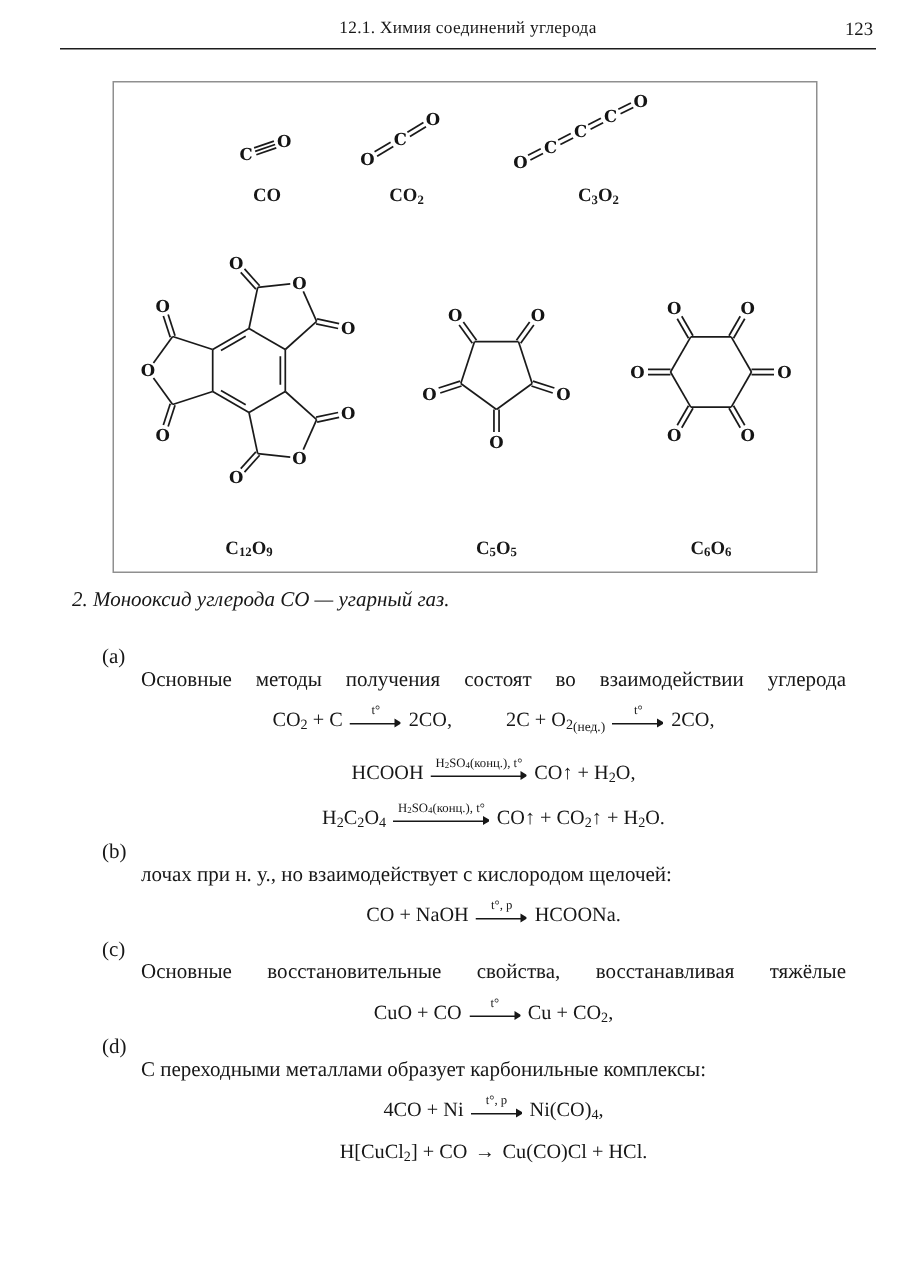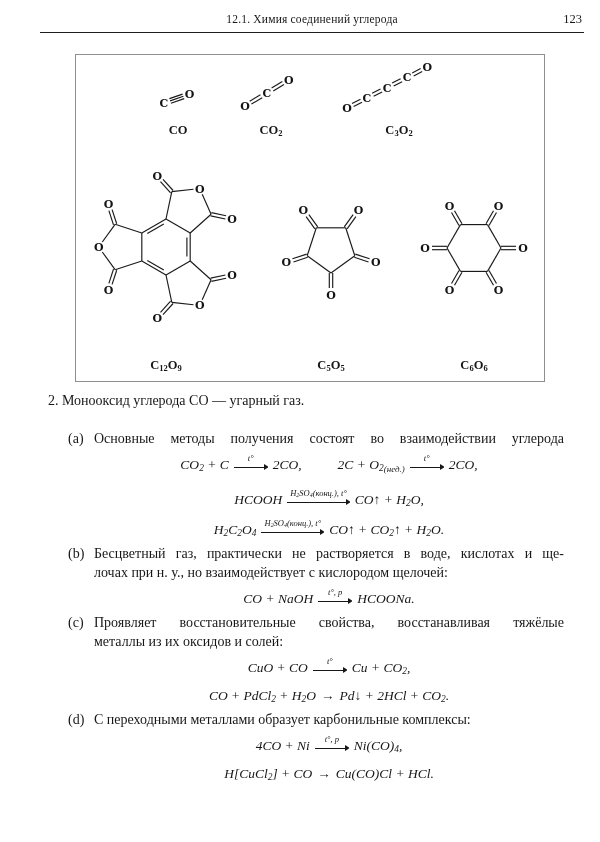--- a/index.html
+++ b/index.html
@@ -15,29 +15,29 @@
   
   .figure{position:absolute;left:75px;top:54px;width:468px;height:326px;border:1px solid #8f8f8f;background:#fff;}
   .mol{position:absolute;}
   .mol svg line{stroke:#1a1a1a;stroke-width:1.15;}
   .mol svg text{font-family:"DejaVu Serif","Liberation Serif",serif;font-size:11px;font-weight:bold;fill:#141414;}
   .mol-label{position:absolute;width:80px;text-align:center;font-weight:bold;font-size:12.5px;}
   .mol-label sub{font-size:68%;}
 
   
   .body{position:absolute;left:48px;top:391px;width:516px;font-size:14px;line-height:19px;}
-  .item-head{margin-bottom:19px;}
+  .item-head{margin-bottom:19px;font-style:italic;}
   .subitem{display:flex;padding-left:20px;margin-top:1px;}
   .marker{width:26px;flex:none;}
   .sub-body{flex:1;min-width:0;}
-  .tl{white-space:nowrap;}
+  .tl{white-space:nowrap;margin-top:15px;}
   .tl.fill{white-space:normal;text-align:justify;text-align-last:justify;}
 
   
-  .eq-row{text-align:center;padding:5px 0 4px;font-size:13.5px;font-style:italic;}
+  .eq-row{text-align:center;padding:5px 0 4px;font-size:13.5px;}
   .eq{white-space:nowrap;}
   .eq-gap{display:inline-block;width:36px;}
   .eq-note{font-size:9px;vertical-align:-3px;}
   sub{font-size:70%;line-height:0;vertical-align:-0.22em;}
   .arr{margin:0 5px;}
   .rxn{display:inline-block;overflow:hidden;vertical-align:-2px;margin:0 5px;}
   .rxn-cond{display:block;text-align:center;font-size:8.5px;line-height:10px;padding:0 3px;white-space:nowrap;}
   .rxn-arrow{display:block;position:relative;height:8px;min-width:34px;}
   .rxn-arrow::before{content:"";position:absolute;left:0;right:2px;top:3.5px;border-top:1.1px solid #171717;}
   .rxn-arrow::after{content:"";position:absolute;right:-1px;top:0.5px;width:0;height:0;
@@ -199,33 +199,30 @@
         <div class="tl fill">Основные методы получения состоят во взаимодействии углерода</div>
         <div class="eq-row"><span class="eq"><span>CO<sub>2</sub> + C</span><span class="rxn"><span class="rxn-cond">t°</span><span class="rxn-arrow"></span></span><span>2CO,</span></span><span class="eq-gap"></span><span class="eq"><span>2C + O<sub>2</sub></span><span class="eq-note">(нед.)</span><span class="rxn"><span class="rxn-cond">t°</span><span class="rxn-arrow"></span></span><span>2CO,</span></span></div>
         <div class="eq-row"><span class="eq"><span>HCOOH</span><span class="rxn"><span class="rxn-cond">H<sub>2</sub>SO<sub>4</sub>(конц.), t°</span><span class="rxn-arrow"></span></span><span>CO↑ + H<sub>2</sub>O,</span></span></div>
         <div class="eq-row"><span class="eq"><span>H<sub>2</sub>C<sub>2</sub>O<sub>4</sub></span><span class="rxn"><span class="rxn-cond">H<sub>2</sub>SO<sub>4</sub>(конц.), t°</span><span class="rxn-arrow"></span></span><span>CO↑ + CO<sub>2</sub>↑ + H<sub>2</sub>O.</span></span></div>
       </div>
     </div>
 
     <div class="subitem">
       <div class="marker">(b)</div>
       <div class="sub-body">
-        <div class="tl fill">Бесцветный газ, практически не растворяется в воде, кислотах и ще-</div>
         <div class="tl">лочах при н. у., но взаимодействует с кислородом щелочей:</div>
         <div class="eq-row"><span class="eq"><span>CO + NaOH</span><span class="rxn"><span class="rxn-cond">t°, p</span><span class="rxn-arrow"></span></span><span>HCOONa.</span></span></div>
       </div>
     </div>
 
     <div class="subitem">
       <div class="marker">(c)</div>
       <div class="sub-body">
-        <div class="tl fill">Проявляет восстановительные свойства, восстанавливая тяжёлые</div>
-        <div class="tl">металлы из их оксидов и солей:</div>
+        <div class="tl fill">Основные восстановительные свойства, восстанавливая тяжёлые</div>
         <div class="eq-row"><span class="eq"><span>CuO + CO</span><span class="rxn"><span class="rxn-cond">t°</span><span class="rxn-arrow"></span></span><span>Cu + CO<sub>2</sub>,</span></span></div>
-        <div class="eq-row"><span class="eq"><span>CO + PdCl<sub>2</sub> + H<sub>2</sub>O</span><span class="arr">→</span><span>Pd↓ + 2HCl + CO<sub>2</sub>.</span></span></div>
       </div>
     </div>
 
     <div class="subitem">
       <div class="marker">(d)</div>
       <div class="sub-body">
         <div class="tl">С переходными металлами образует карбонильные комплексы:</div>
         <div class="eq-row"><span class="eq"><span>4CO + Ni</span><span class="rxn"><span class="rxn-cond">t°, p</span><span class="rxn-arrow"></span></span><span>Ni(CO)<sub>4</sub>,</span></span></div>
         <div class="eq-row"><span class="eq"><span>H[CuCl<sub>2</sub>] + CO</span><span class="arr">→</span><span>Cu(CO)Cl + HCl.</span></span></div>
       </div>

